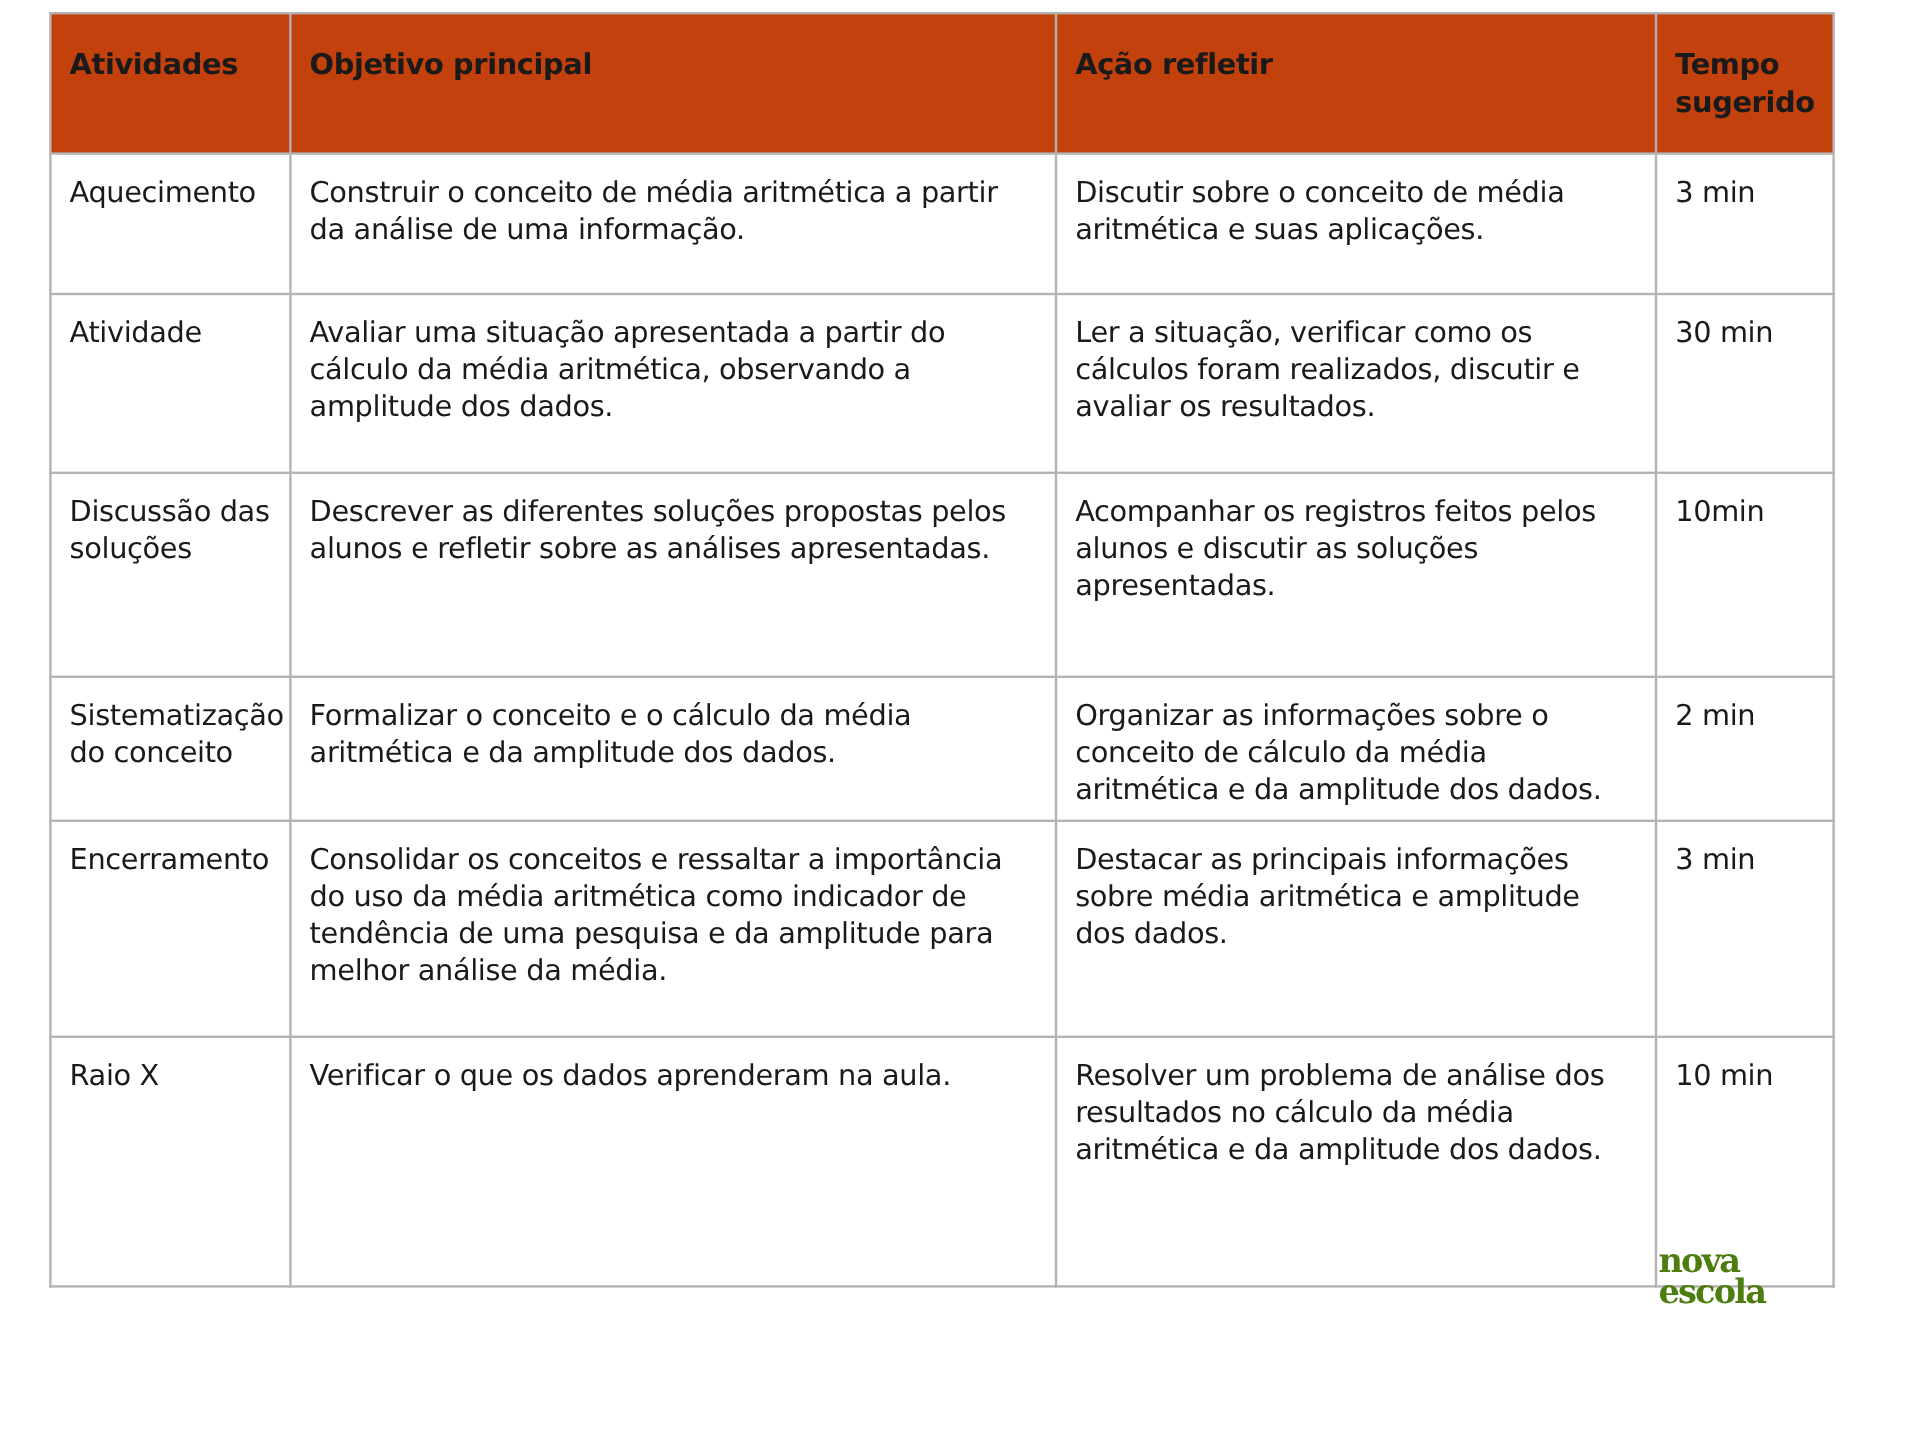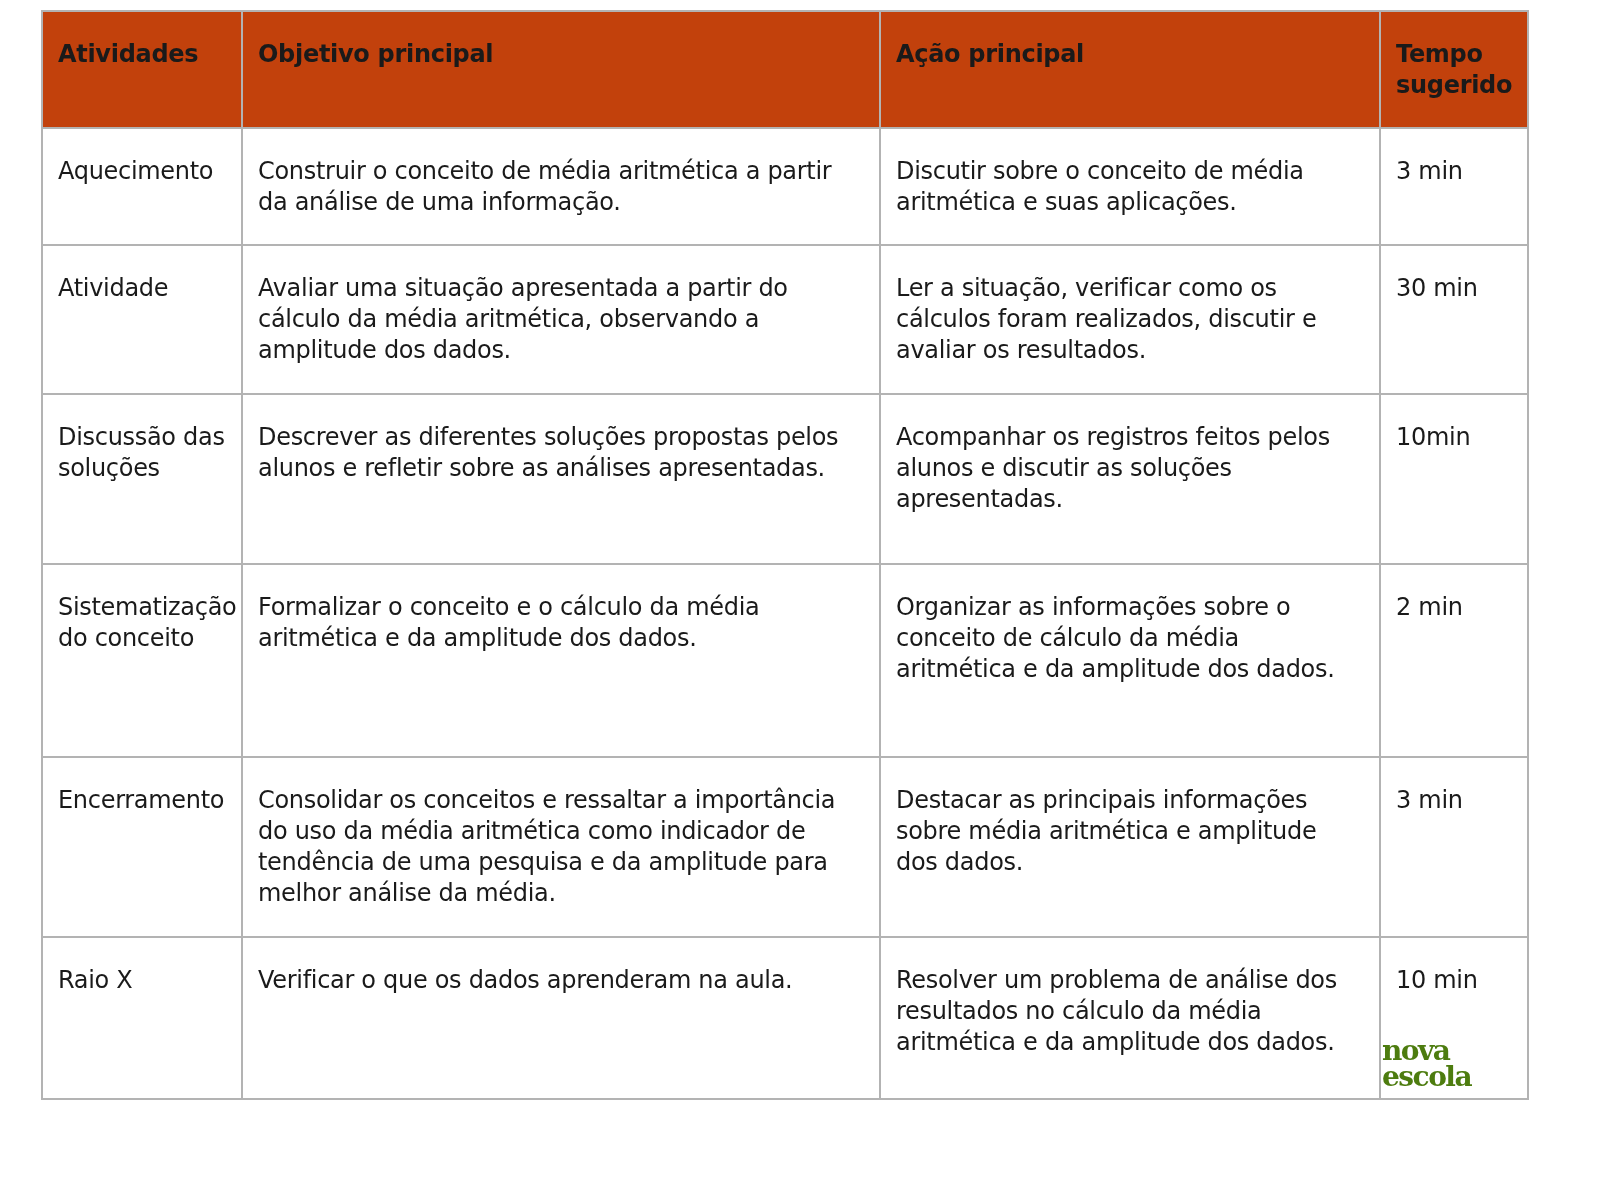--- a/index.html
+++ b/index.html
@@ -34,34 +34,34 @@
       word-spacing: 0px;
     }
     table.plan th {
       background: #c2410c;
       font-weight: bold;
       padding-top: 27px;
       height: 117px;
       box-sizing: border-box;
     }
     table.plan td {
-      padding-top: 27px;
+      padding-top: 16px;
       font-weight: normal;
     }
     .col1 { width: 200px; }
     .col2 { width: 638px; }
     .col3 { width: 500px; }
     .col4 { width: 148px; }
     td.small { font-size: 21px; line-height: 29px; letter-spacing: -0.4px; }
     tr.r1 td { height: 117px; box-sizing: border-box; }
     tr.r2 td { height: 149px; box-sizing: border-box; }
     tr.r3 td { height: 170px; box-sizing: border-box; }
-    tr.r4 td { height: 193px; box-sizing: border-box; }
+    tr.r4 td { height: 120px; box-sizing: border-box; }
     tr.r5 td { height: 180px; box-sizing: border-box; }
-    tr.r6 td { height: 162px; box-sizing: border-box; }
+    tr.r6 td { height: 208px; box-sizing: border-box; }
     .logo {
       position: absolute;
       left: 1382px;
       top: 1038px;
       font-family: "DejaVu Serif", "Liberation Serif", serif;
       font-weight: bold;
       color: #4d7c0f;
       font-size: 28px;
       line-height: 26px;
       letter-spacing: -1.5px;
@@ -75,21 +75,21 @@
   <colgroup>
     <col class="col1">
       <col class="col2">
       <col class="col3">
       <col class="col4">
   </colgroup>
   <thead>
     <tr>
       <th>Atividades</th>
       <th>Objetivo principal</th>
-      <th>Ação principal</th>
+      <th>Ação refletir</th>
       <th>Tempo sugerido</th>
     </tr>
   </thead>
   <tbody>
     <tr class="r1">
       <td>Aquecimento</td>
       <td>Construir o conceito de média aritmética a partir da análise de uma informação.</td>
       <td>Discutir sobre o conceito de média aritmética e suas aplicações.</td>
       <td>3 min</td>
     </tr>

